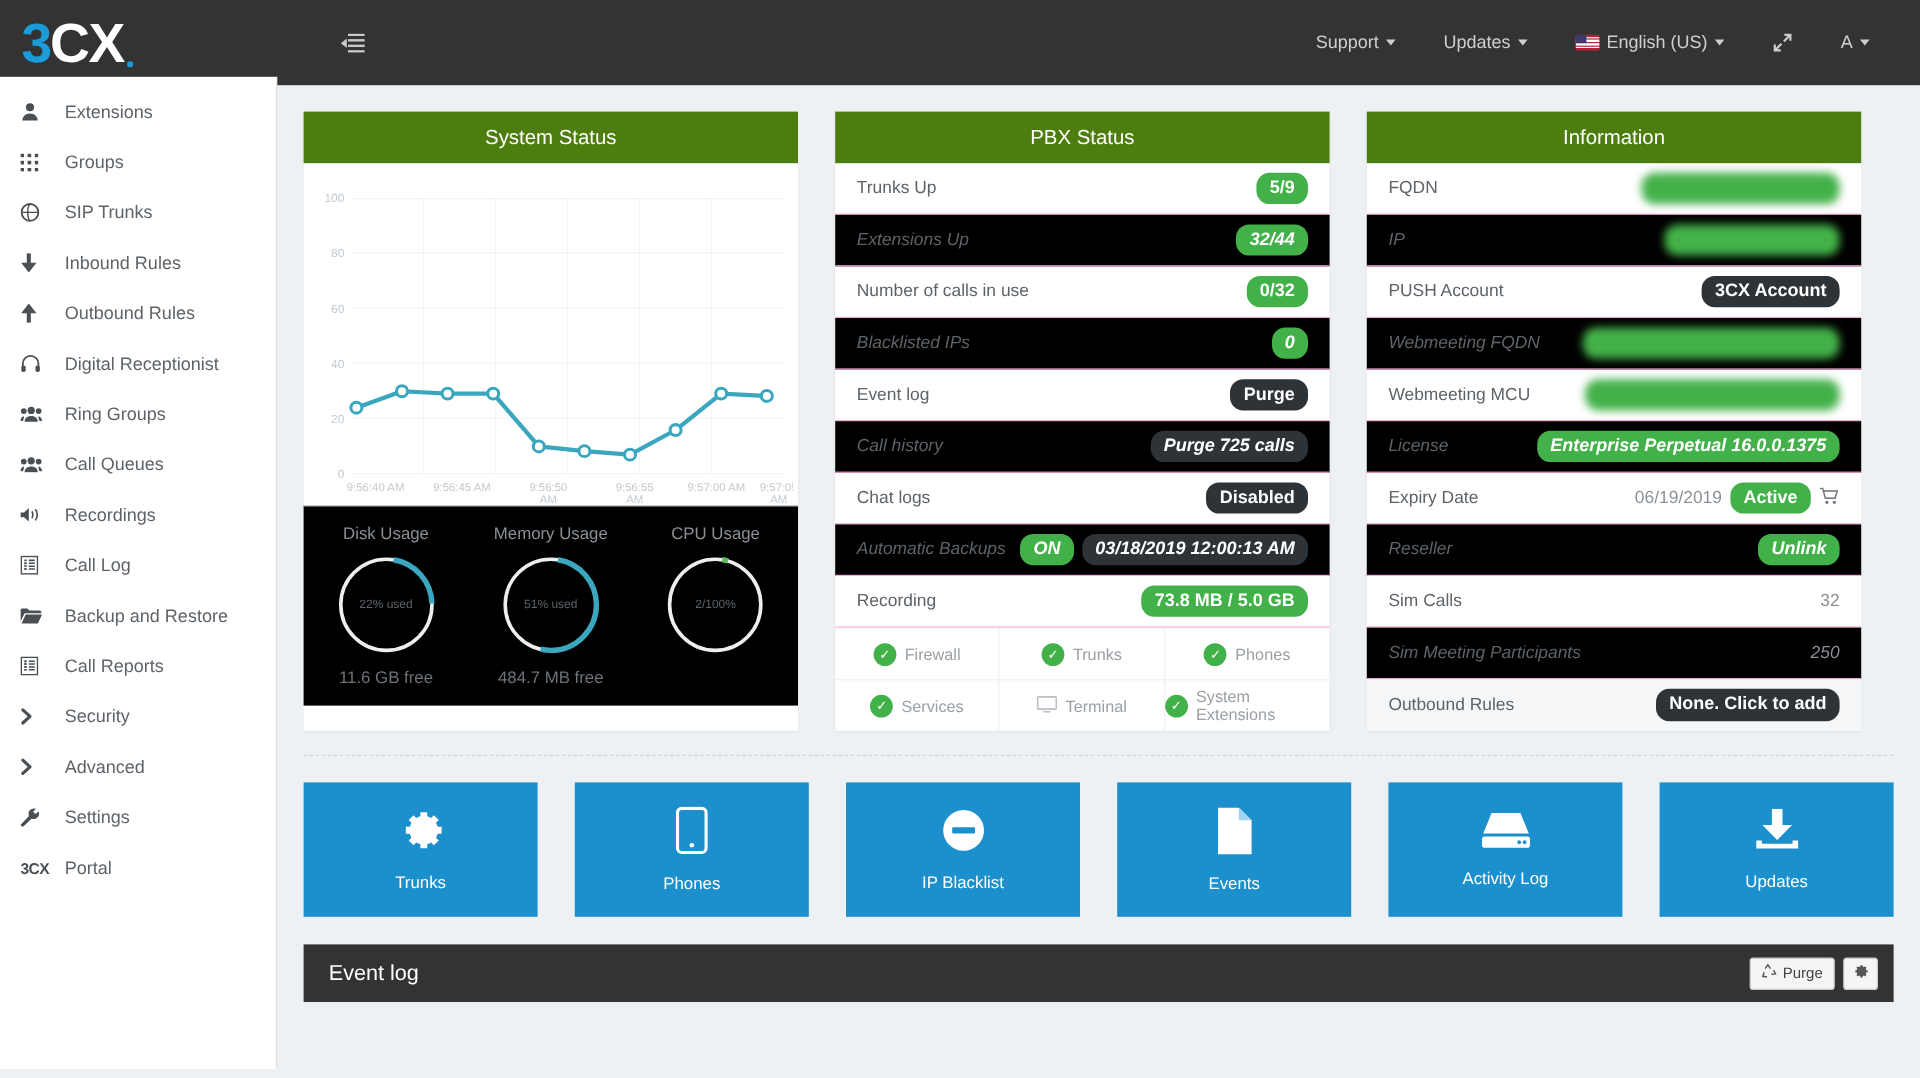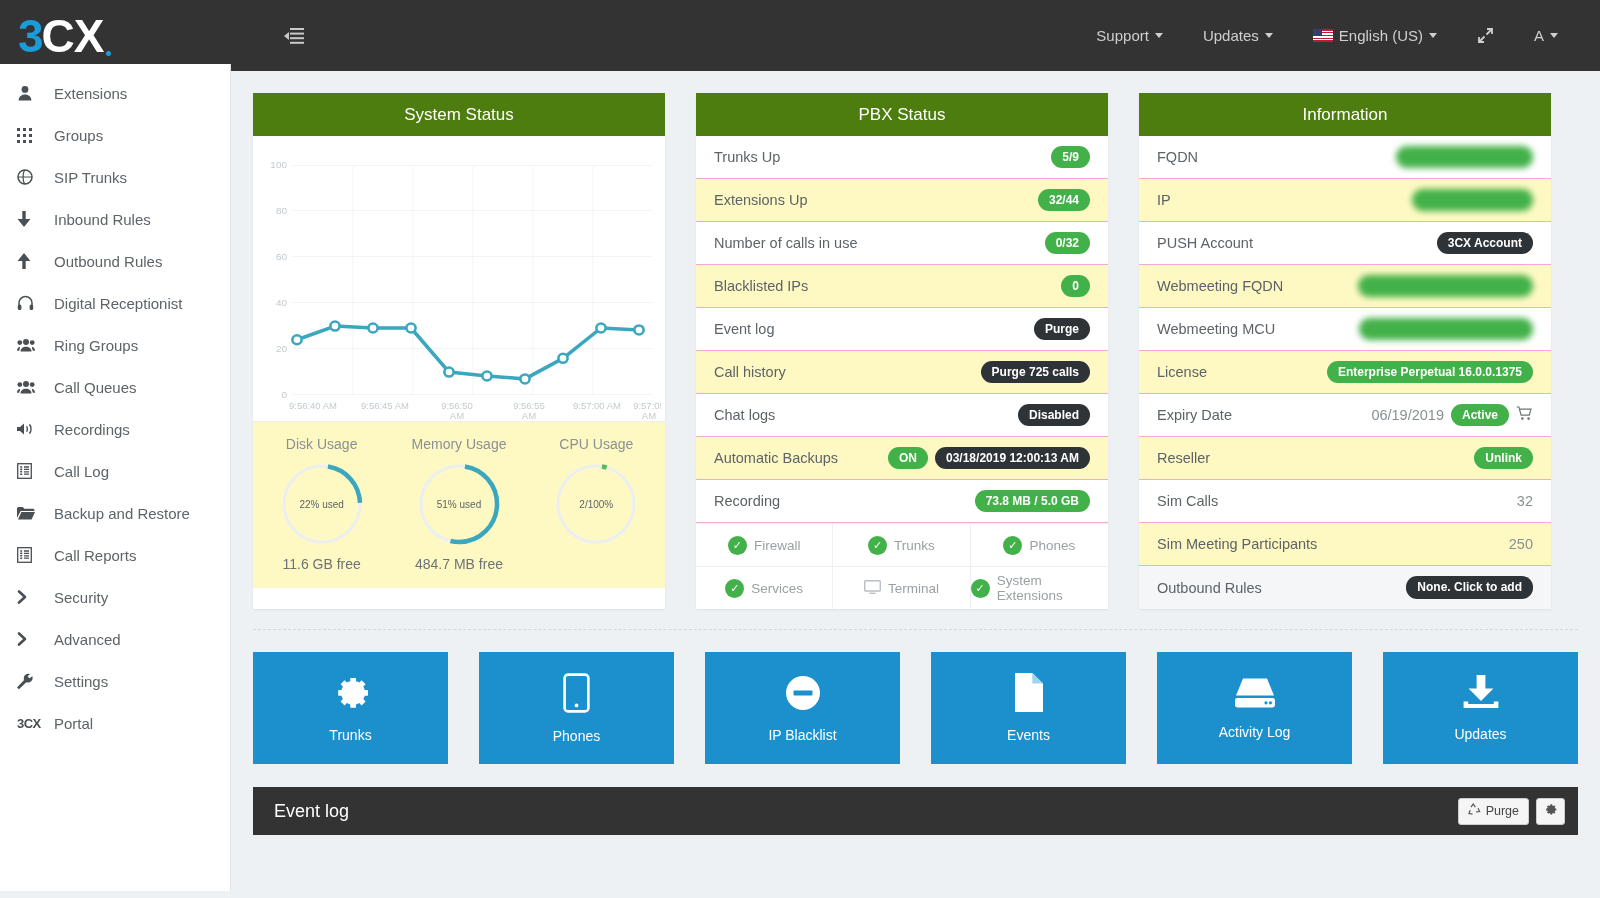--- a/index.html
+++ b/index.html
@@ -91,43 +91,43 @@
     background: #4d7c0f; color: #ffffff; height: 43px;
     display: flex; align-items: center; justify-content: center;
     font-size: 17px;
   }
 
   
   .chart-body { padding: 6px 4px 0 4px; height: 285px; position: relative; }
   .chart-svg { width: 100%; height: 100%; display: block; }
   .gauges {
     display: flex; border-top: 1px solid #eceff1;
-    padding: 14px 0 16px 0; background: #fef9c3;
+    padding: 14px 0 16px 0; background: #000000;
   }
   .gauge { flex: 1; display: flex; flex-direction: column; align-items: center; }
   .gauge-title { font-size: 14px; color: #8a9096; margin-bottom: 9px; }
   .gauge-ring { position: relative; width: 86px; height: 86px; }
   .gauge-ring svg { display: block; }
   .gauge-center {
     position: absolute; inset: 0; display: flex; align-items: center;
     justify-content: center; font-size: 10px; color: #5d6368;
   }
   .gauge-sub { font-size: 14px; color: #6d7378; margin-top: 9px; }
 
   
   .srow {
     height: 43px; display: flex; align-items: center;
     padding: 0 18px; border-bottom: 1px solid #f9a8d4;
     font-size: 14.5px; color: #5d6368;
   }
-  .srow.alt { background: #fef9c3; }
+  .srow.alt { background: #000000; font-style: italic; }
   .srow .sval { margin-left: auto; display: flex; align-items: center; gap: 7px; }
 
   .badge {
-    border-radius: 11px; padding: 3px 11px; font-size: 12px;
+    border-radius: 11px; padding: 3px 11px; font-size: 15px;
     font-weight: bold; color: #ffffff; white-space: nowrap; cursor: pointer;
     line-height: 1.35;
   }
   .badge.green { background: #43b149; }
   .badge.dark  { background: #2e3338; }
   .badge.blur  { color: transparent; filter: blur(3.4px); min-width: 96px; text-align: center; }
   .plain-val { font-size: 14.5px; color: #8a9096; }
 
   .status-grid { display: flex; flex-wrap: wrap; }
   .sg-cell {

